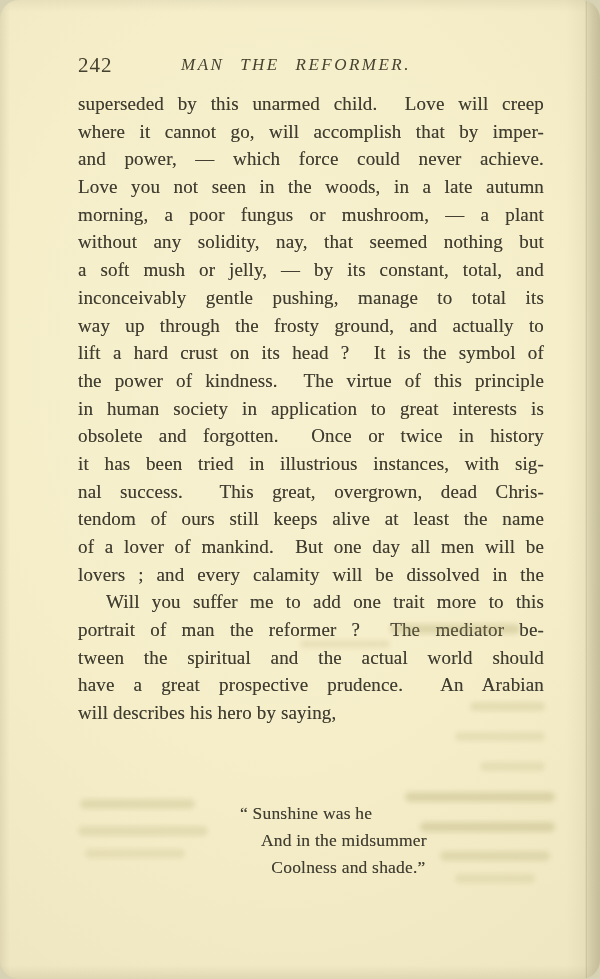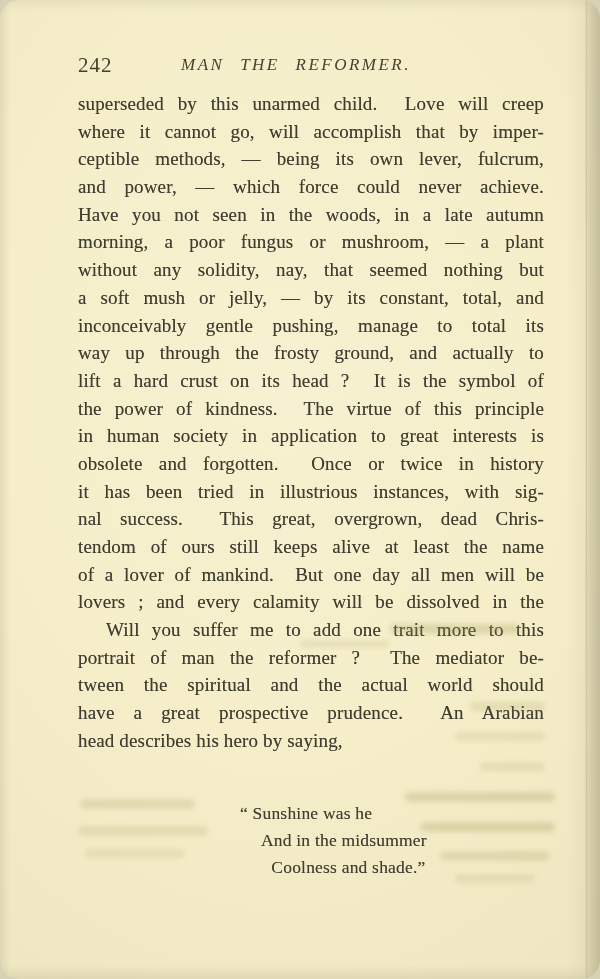--- a/index.html
+++ b/index.html
@@ -83,42 +83,41 @@
 <div class="scan">
 
   <div class="runhead">
     <span class="pagenum">242</span>
     <span class="runtitle">MAN THE REFORMER.</span>
   </div>
 
   <div class="body-text">
       <div class="line just">superseded by this unarmed child.&nbsp; Love will creep</div>
       <div class="line just">where it cannot go, will accomplish that by imper-</div>
-      <div class="line just">ceptible methods, — being its own lever, fulcrum,</div>
       <div class="line just">and power, — which force could never achieve.</div>
-      <div class="line just">Have you not seen in the woods, in a late autumn</div>
+      <div class="line just">Love you not seen in the woods, in a late autumn</div>
       <div class="line just">morning, a poor fungus or mushroom, — a plant</div>
       <div class="line just">without any solidity, nay, that seemed nothing but</div>
       <div class="line just">a soft mush or jelly, — by its constant, total, and</div>
       <div class="line just">inconceivably gentle pushing, manage to total its</div>
       <div class="line just">way up through the frosty ground, and actually to</div>
       <div class="line just">lift a hard crust on its head ?&nbsp; It is the symbol of</div>
       <div class="line just">the power of kindness.&nbsp; The virtue of this principle</div>
       <div class="line just">in human society in application to great interests is</div>
       <div class="line just">obsolete and forgotten.&nbsp; Once or twice in history</div>
       <div class="line just">it has been tried in illustrious instances, with sig-</div>
       <div class="line just">nal success.&nbsp; This great, overgrown, dead Chris-</div>
       <div class="line just">tendom of ours still keeps alive at least the name</div>
       <div class="line just">of a lover of mankind.&nbsp; But one day all men will be</div>
       <div class="line just">lovers ; and every calamity will be dissolved in the</div>
       <div class="line just indent">Will you suffer me to add one trait more to this</div>
       <div class="line just">portrait of man the reformer ?&nbsp; The mediator be-</div>
       <div class="line just">tween the spiritual and the actual world should</div>
       <div class="line just">have a great prospective prudence.&nbsp; An Arabian</div>
-      <div class="line">head describes his hero by saying,</div>
+      <div class="line">will describes his hero by saying,</div>
     </div>
 
   <div class="poem">
       <div class="pline" style="padding-left: 0px;">“ Sunshine was he</div>
       <div class="pline" style="padding-left: 21px;">And in the midsummer</div>
       <div class="pline" style="padding-left: 30px; text-align: center;">Coolness and shade.”</div>
     </div>
 
   <div class="ghost" style="left:390px;top:624px;width:130px;height:10px;"></div>
   <div class="ghost" style="left:300px;top:640px;width:90px;height:8px;opacity:.6;"></div>

